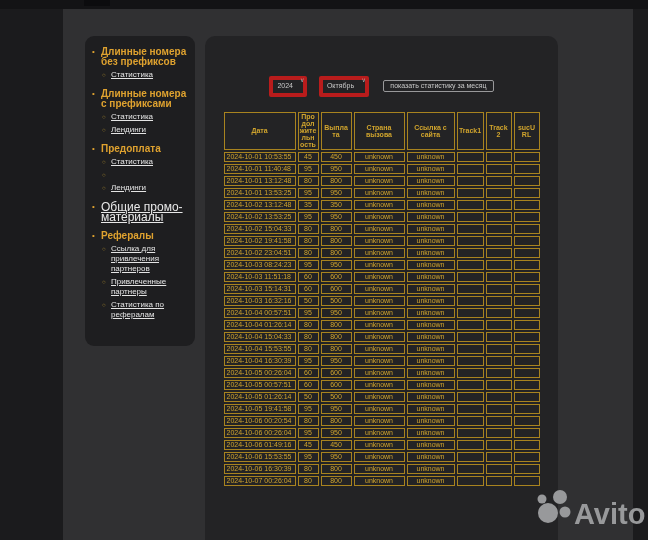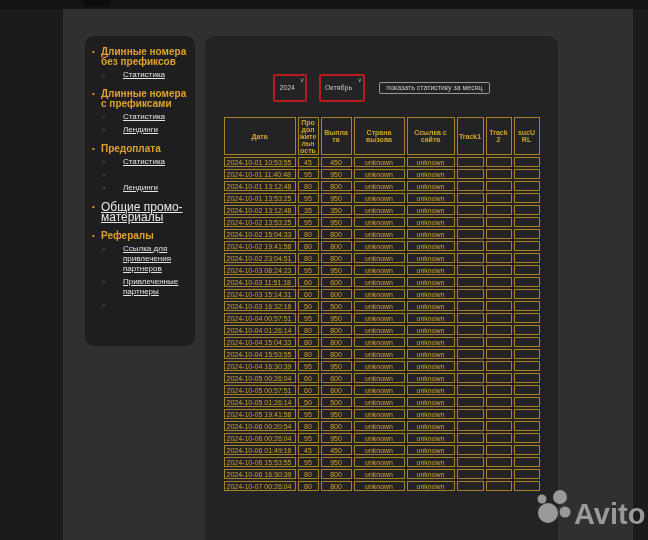--- a/index.html
+++ b/index.html
@@ -12,32 +12,32 @@
   .page { position:absolute; left:63px; top:9px; width:570px; height:531px; background:#303032; }
 
   
   .sidebar { position:absolute; left:22px; top:27px; width:110px; height:310px;
              background:#1e1e20; border-radius:9px; padding:11px 8px 10px 7px; overflow:hidden; }
   .group { margin-bottom:9px; }
   .gline { display:flex; gap:4px; align-items:flex-start; }
   .bdot { color:#dfa22f; font-size:8px; line-height:10px; width:5px; flex:none; }
   .gtitle { color:#dfa22f; font-weight:bold; font-size:10px; line-height:10px; }
   .subs { margin:3px 0 0 10px; }
-  .sub { display:flex; gap:16px; align-items:flex-start; margin-bottom:3px; }
+  .sub { display:flex; gap:4px; align-items:flex-start; margin-bottom:3px; }
   .sdot { color:#b9952c; font-size:6px; line-height:10px; width:5px; flex:none; }
   a.slink { color:#e4e4e4; font-size:8px; line-height:10px; text-decoration:underline; cursor:pointer; }
   a.toplink { color:#e8e8e8; font-size:12px; line-height:10px; text-decoration:underline; cursor:pointer; }
 
   
   .panel { position:absolute; left:142px; top:27px; width:353px; height:504px;
            background:#232325; border-radius:10px 10px 0 0; overflow:hidden; }
   .controls { padding-top:38px; text-align:center; white-space:nowrap; }
   .selwrap { position:relative; display:inline-block; margin-right:7px; }
-  select { appearance:none; -webkit-appearance:none; background:#232325; border:2px solid #b91c1c;
-           color:#c8c8c8; font-size:7px; height:28px; line-height:10px; padding:0 10px 0 4px;
+  select { appearance:none; -webkit-appearance:none; background:#232325; border:4px solid #b91c1c;
+           color:#c8c8c8; font-size:7px; height:21px; line-height:10px; padding:0 10px 0 4px;
            border-radius:2px; font-family:"Liberation Sans",sans-serif; }
   .arr { position:absolute; right:3px; top:2px; color:#b0b0b0; font-size:6px; pointer-events:none; }
   .showbtn { background:#232325; border:1px solid #98989a; color:#c8c8c8; font-size:7px;
              height:12px; padding:0 6px; border-radius:2px; margin-left:3px; cursor:pointer;
              font-family:"Liberation Sans",sans-serif; }
 
   
   table { border-collapse:separate; border-spacing:2px; table-layout:fixed;
           width:312px; margin:13px auto 0 auto; }
   th, td { border:1px solid #a8831f; color:#d0a42d; font-size:7px; padding:0 1px;
@@ -124,20 +124,21 @@
             <div class="sub">
               <span class="sdot">○</span>
               <a class="slink">Ссылка для привлечения партнеров</a>
             </div>
             <div class="sub">
               <span class="sdot">○</span>
               <a class="slink">Привлеченные партнеры</a>
             </div>
             <div class="sub">
               <span class="sdot">○</span>
+              <a class="slink">Статистика по рефералам</a>
             </div>
           </div>
         </div>
       </div>
   </div>
 
   <div class="panel">
 
     <div class="controls">
       <span class="selwrap">

